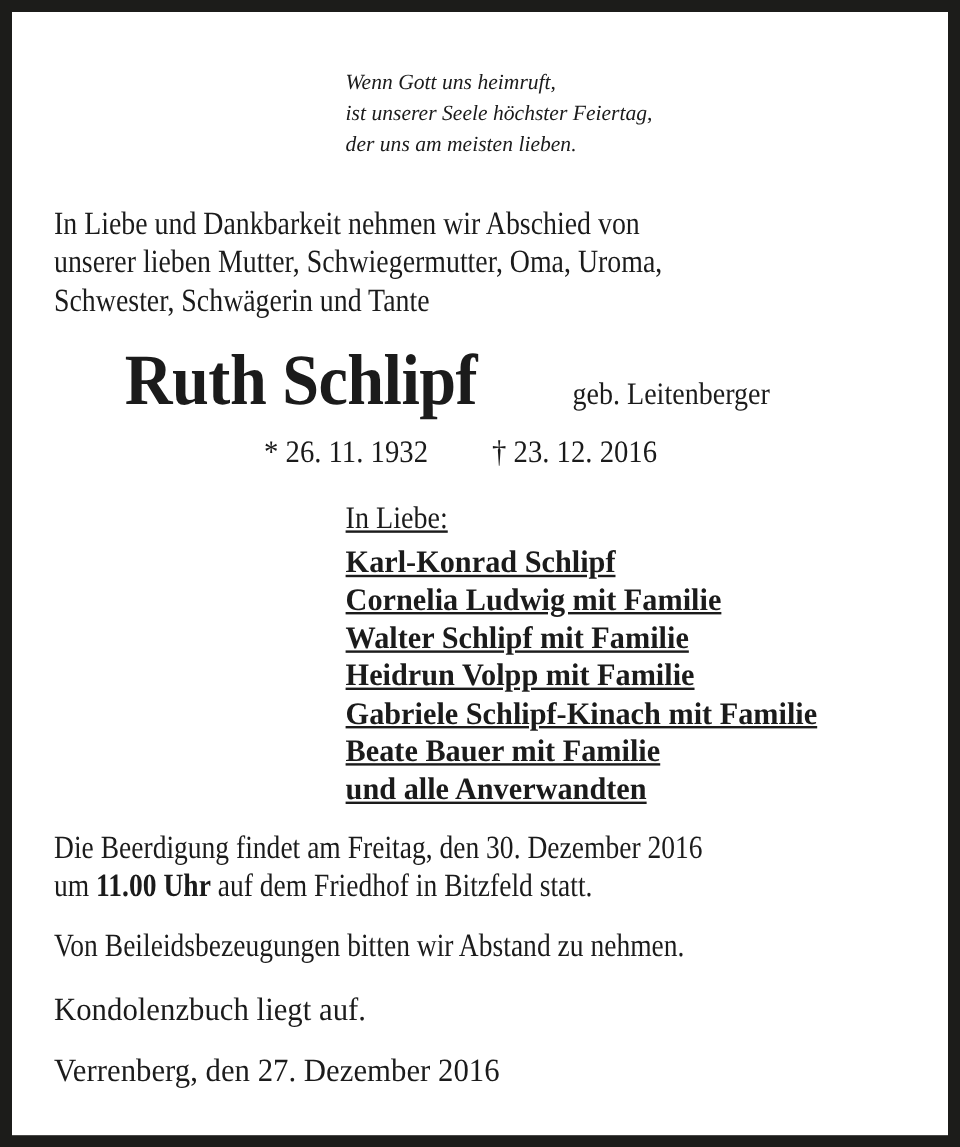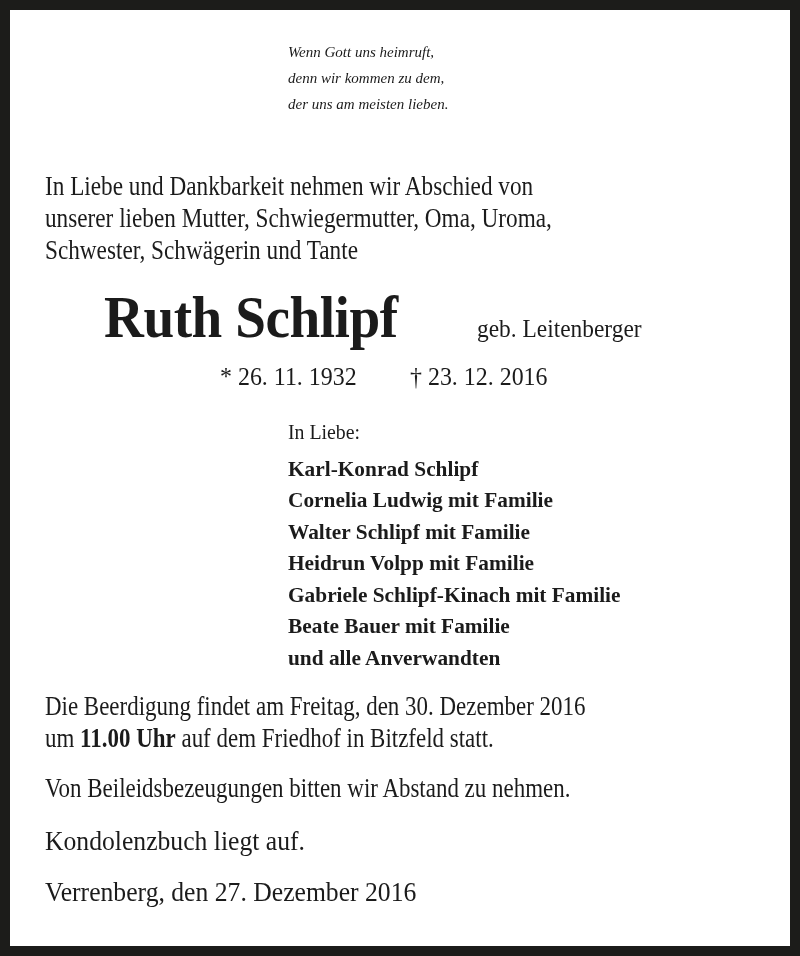--- a/index.html
+++ b/index.html
@@ -1,36 +1,36 @@
 <!DOCTYPE html>
 <html><head>
 <meta charset="utf-8">
 <style>
   html, body { margin:0; padding:0; }
   body { width:800px; height:956px; background:#1c1c1a; position:relative; overflow:hidden; }
   .card { position:absolute; left:10px; top:10px; width:780px; height:936px; background:#ffffff; }
   .t { position:absolute; font-family:"Liberation Serif","DejaVu Serif",serif; color:#1b1b1b; white-space:nowrap; transform-origin:left top; }
-  .poem { font-style:italic; font-size:15px; line-height:26px; }
+  .poem { font-style:italic; font-size:18px; line-height:26px;margin-top:16px; }
   .body { font-size:27px; line-height:32px; transform:scaleX(0.86); }
   .name-big { font-weight:bold; font-size:60px; line-height:64px; transform:scaleX(0.92); letter-spacing:-0.5px; }
   .geb { font-size:26px; transform:scaleX(0.9); }
   .dates { font-size:26px; transform:scaleX(0.92); }
-  .mourners { font-size:22px; line-height:31.5px; }
+  .mourners { font-size:26px; line-height:31.5px;text-decoration:underline; }
   .mourners .lbl { font-weight:normal; }
   .mourners .nm { font-weight:bold; transform:scaleX(0.97); transform-origin:left top; display:block; }
   b { font-weight:bold; }
 </style>
 </head>
 <body>
 
 <div class="card"></div>
 
 <div class="t poem" style="left:288px; top:39px;">
   <div>Wenn Gott uns heimruft,</div>
-  <div>denn wir kommen zu dem,</div>
+  <div>ist unserer Seele höchster Feiertag,</div>
   <div>der uns am meisten lieben.</div>
 </div>
 
 <div class="t body" style="left:45px; top:170px;">
   <div>In Liebe und Dankbarkeit nehmen wir Abschied von</div>
   <div>unserer lieben Mutter, Schwiegermutter, Oma, Uroma,</div>
   <div>Schwester, Schwägerin und Tante</div>
 </div>
 
 <div class="t name-big" style="left:104px; top:285px;">Ruth Schlipf</div>

